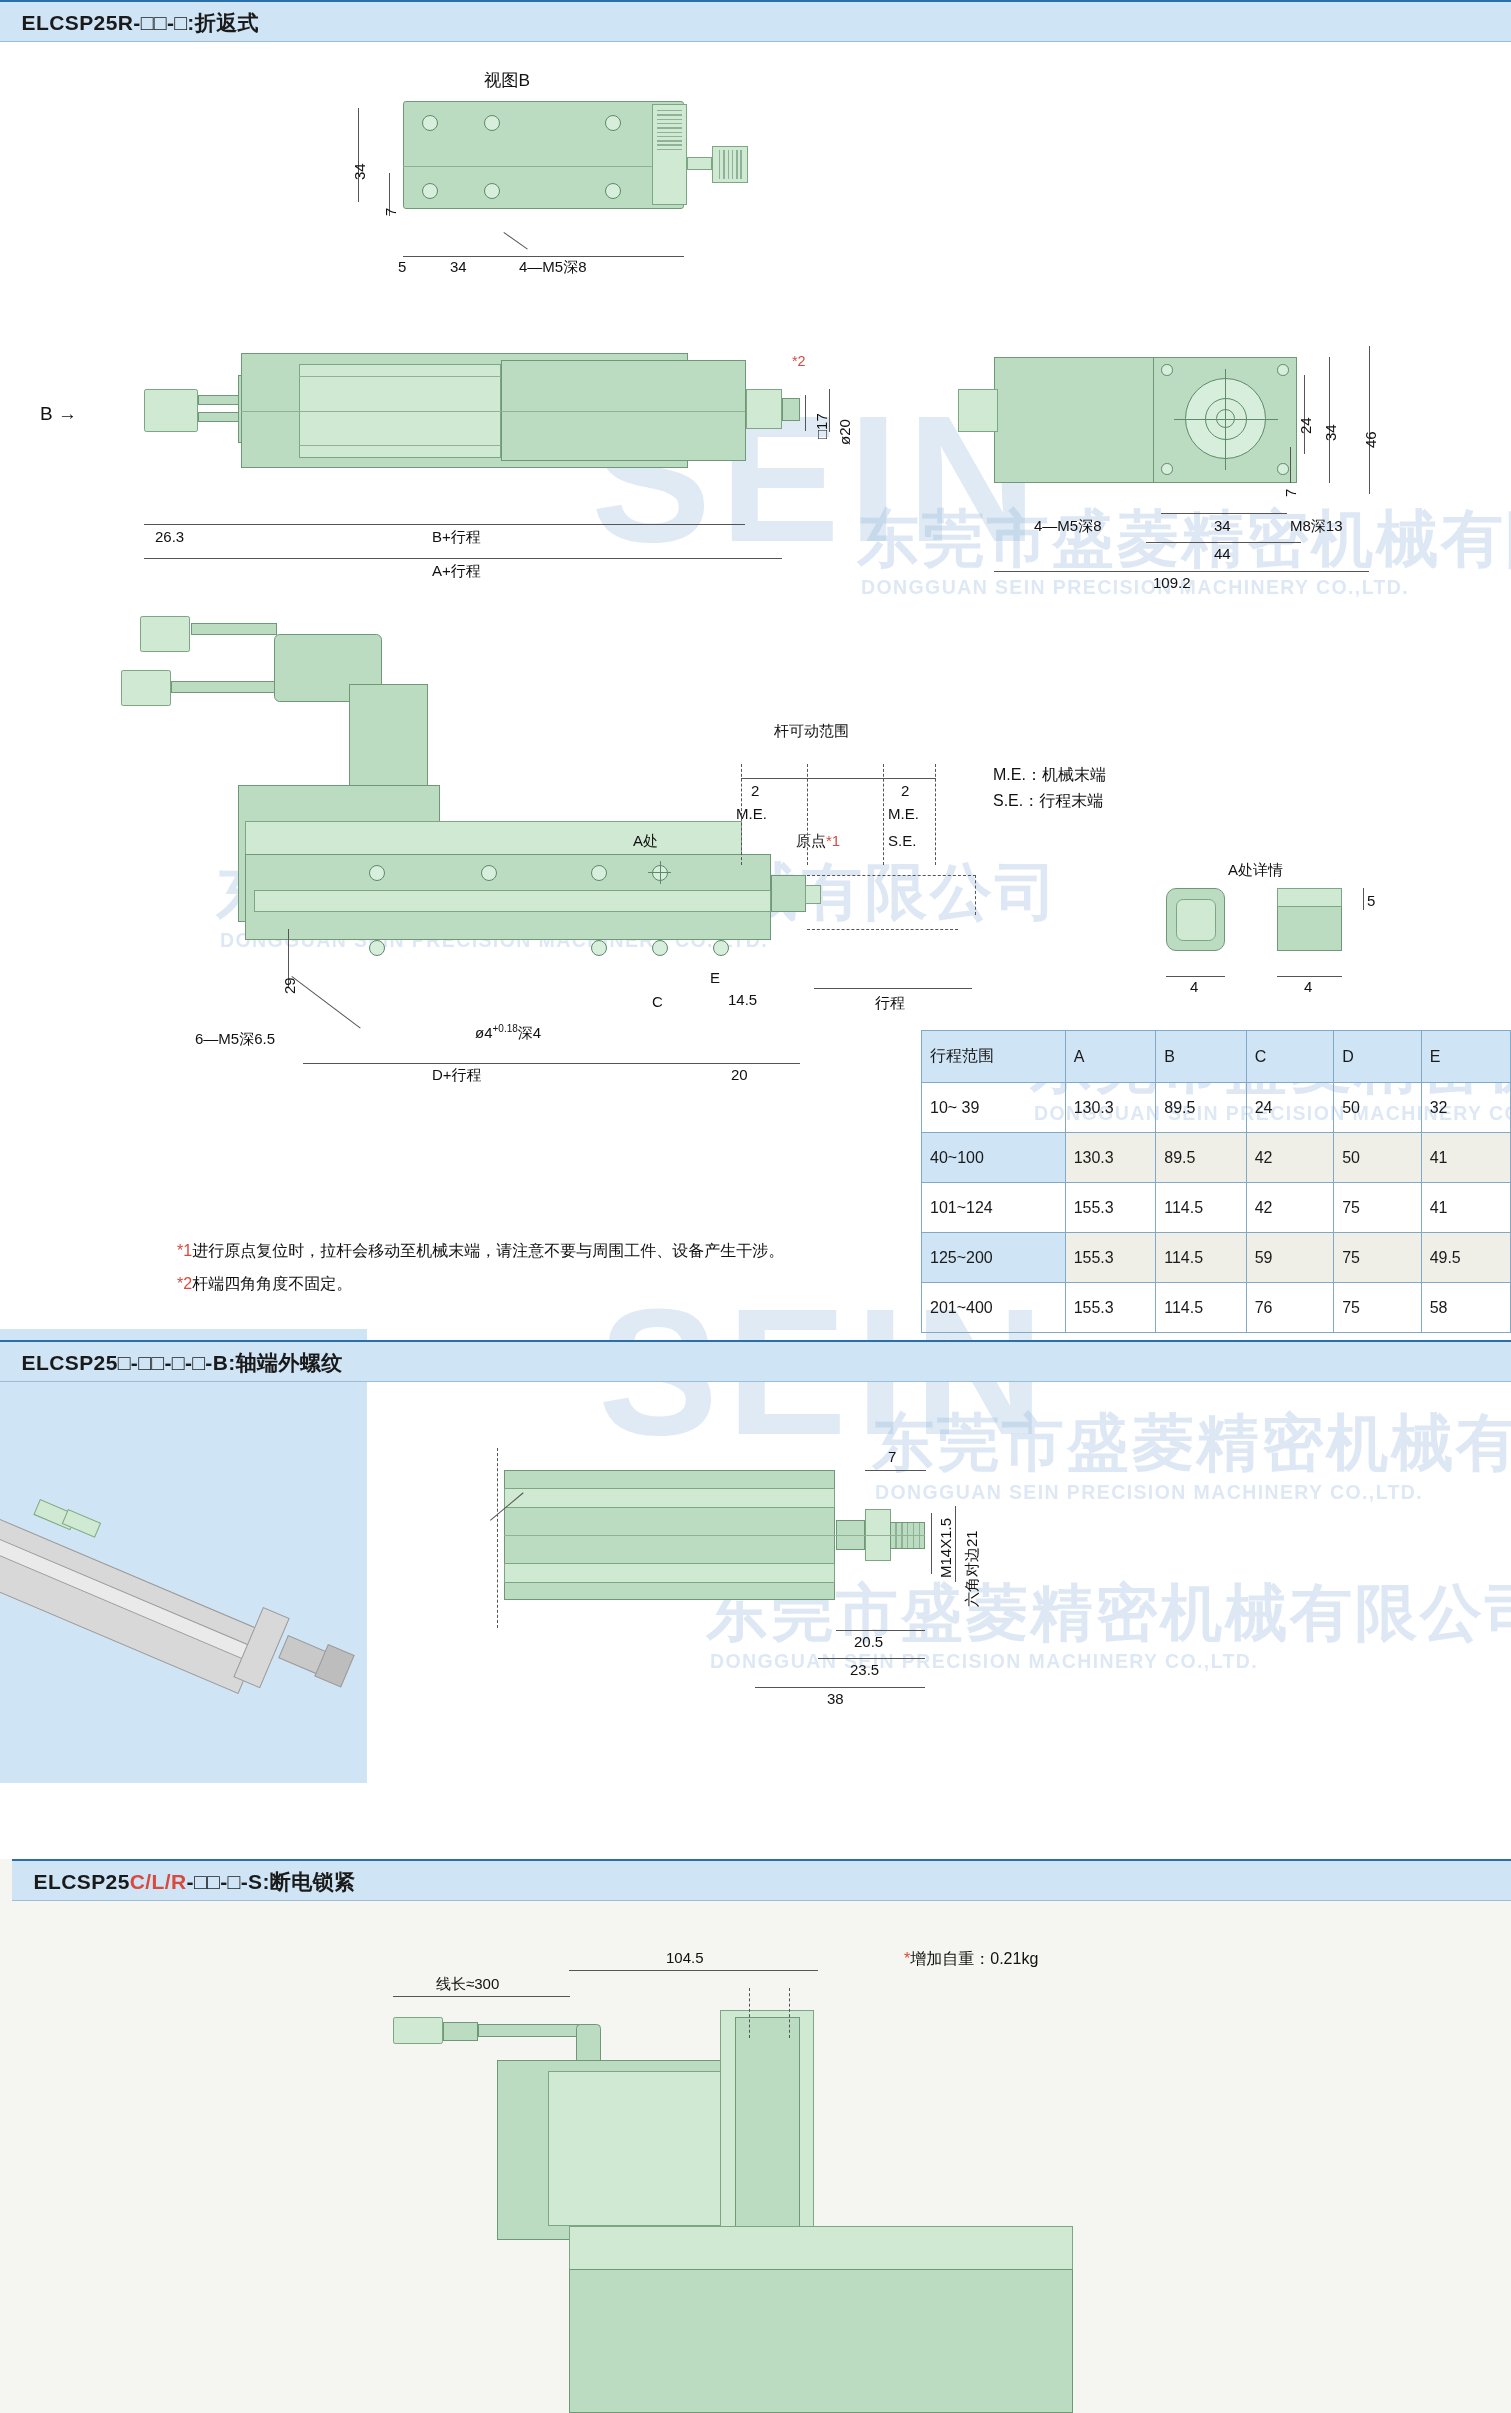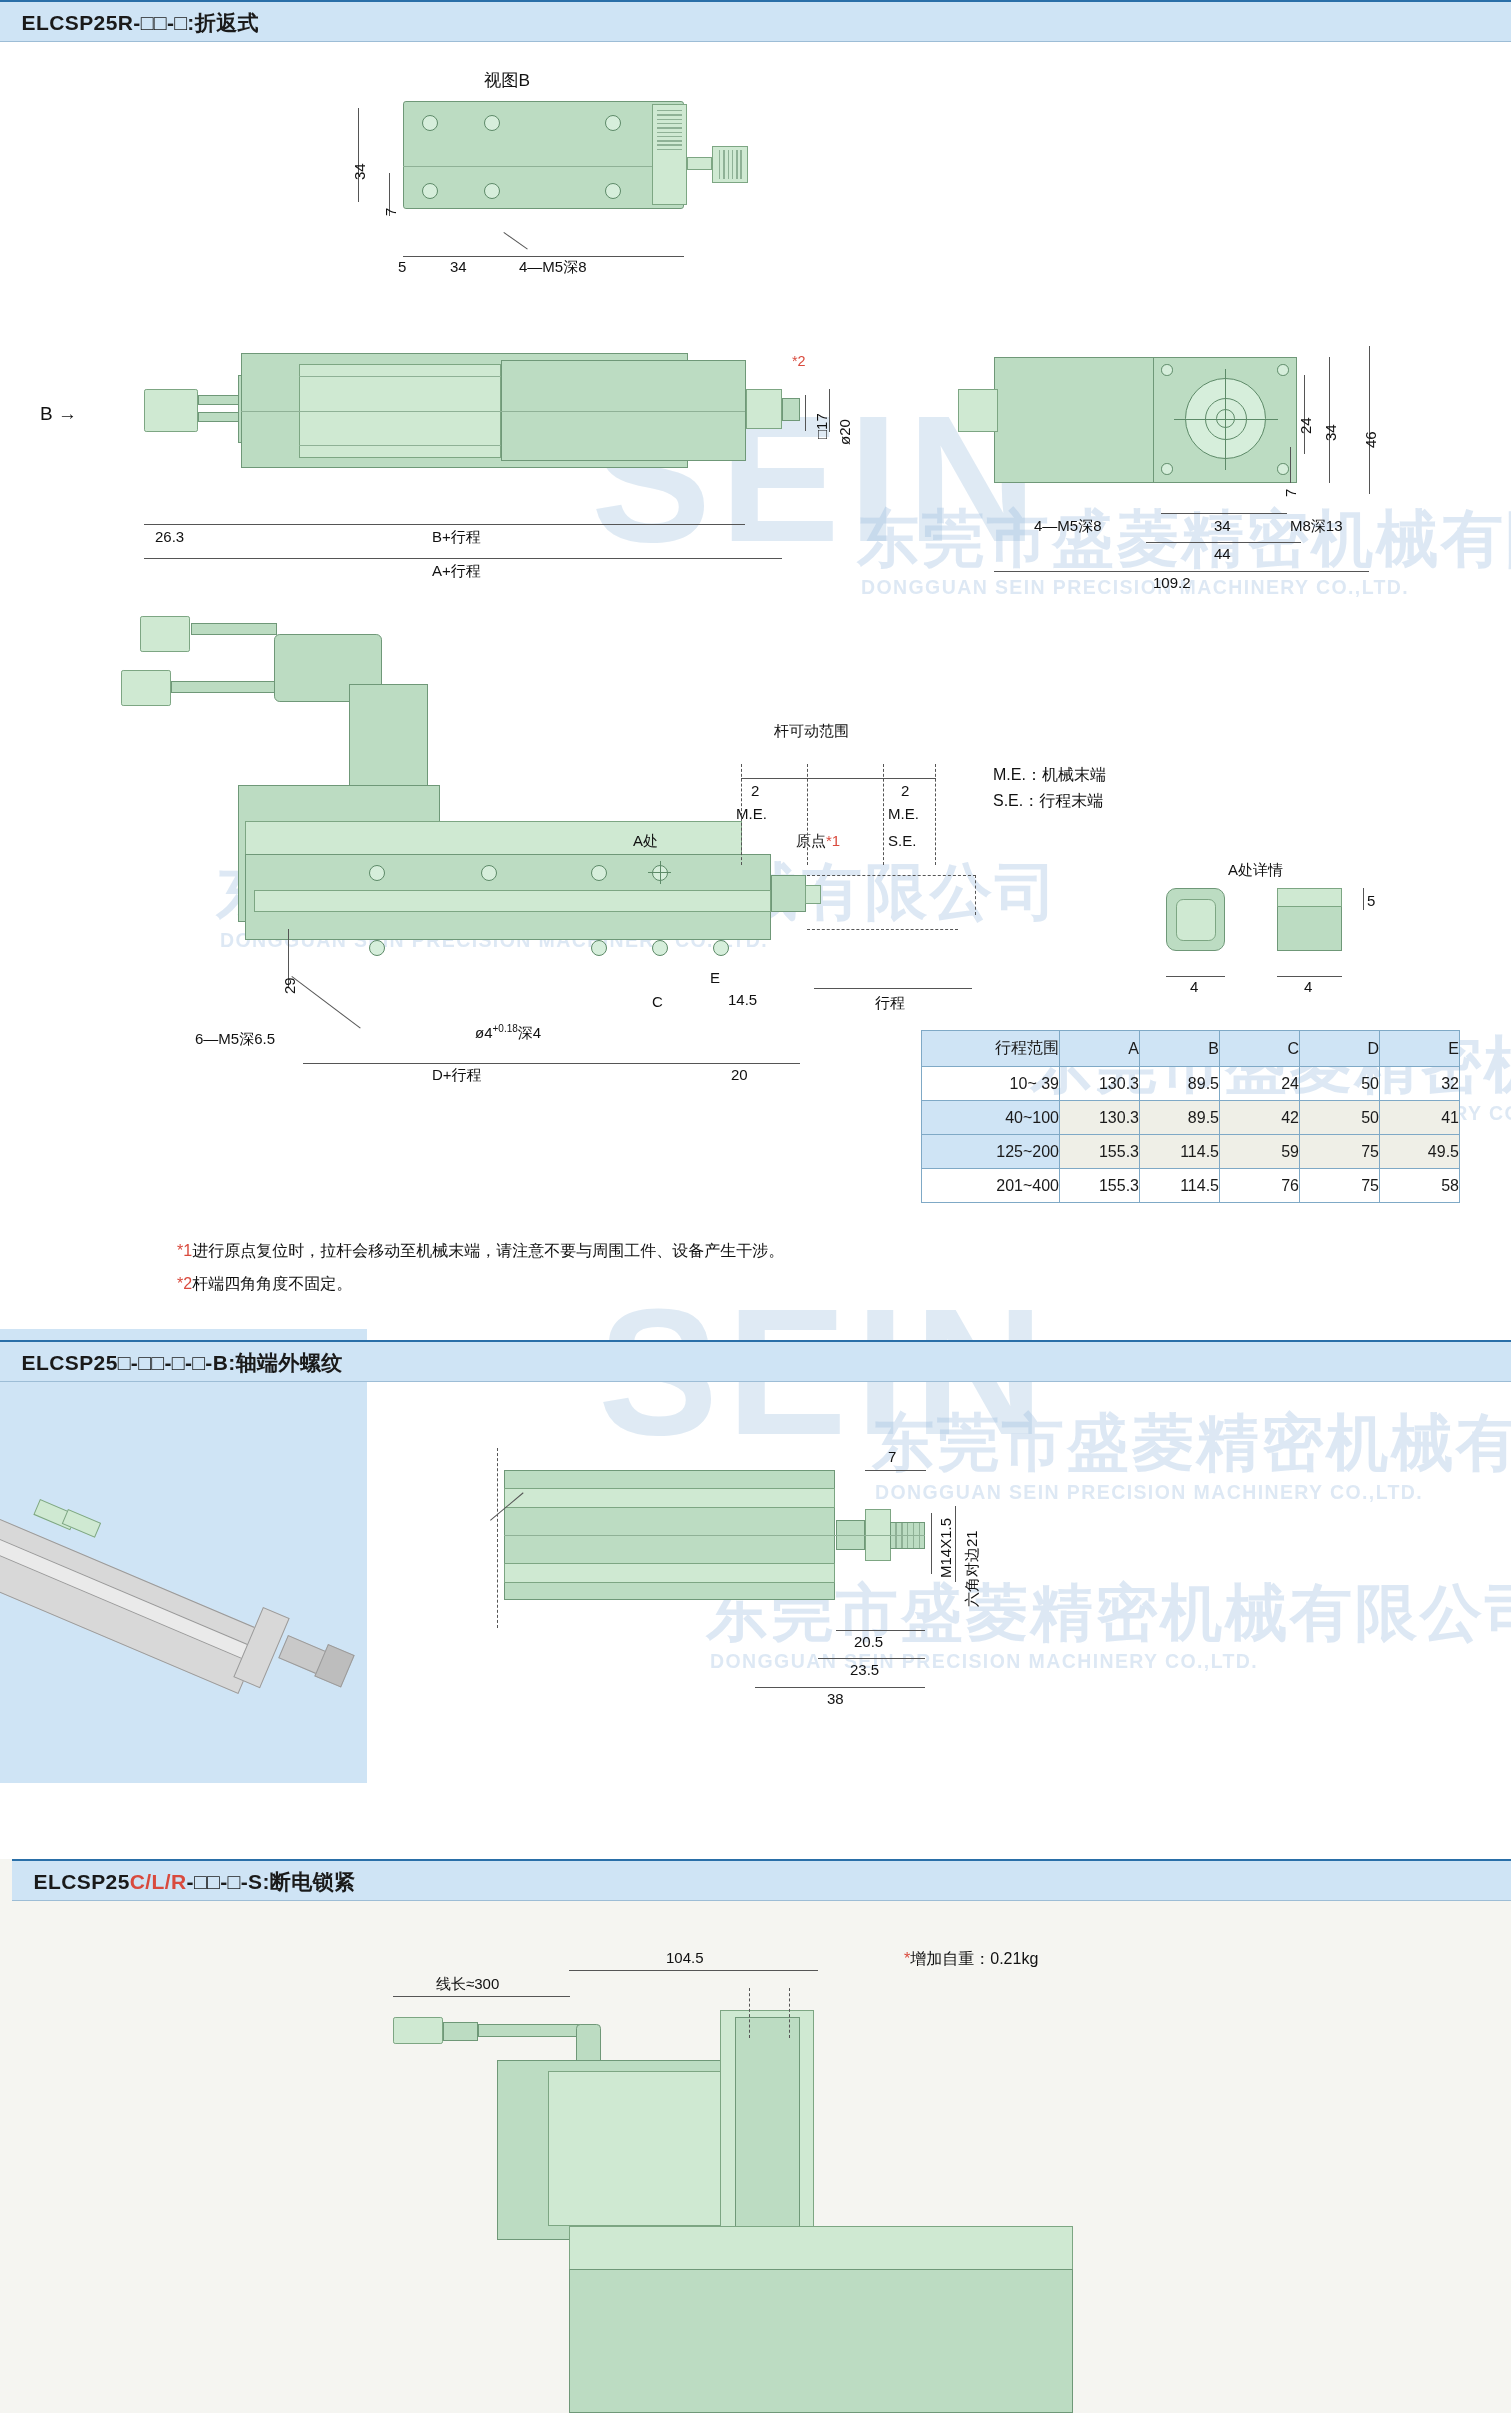--- a/index.html
+++ b/index.html
@@ -29,21 +29,21 @@
   .dim-v{position:absolute;font-size:15px;color:#111;white-space:nowrap;transform-origin:left top;transform:rotate(-90deg);}
   .note{position:absolute;font-size:16px;color:#111;white-space:nowrap;}
   .note-red{color:#d94a3d;}
   .cap{position:absolute;font-size:17.3px;color:#111;white-space:nowrap;}
   .hole{position:absolute;border:1.1px solid #5d8a68;border-radius:50%;background:#d6eedb;box-sizing:border-box;}
   .crossh{position:absolute;height:0;border-top:0.7px solid #5d8a68;}
   .crossv{position:absolute;width:0;border-left:0.7px solid #5d8a68;}
 
   
   table{border-collapse:collapse;position:absolute;font-size:16px;}
-  table td,table th{border:0.7px solid #7fa9c6;text-align:right;font-weight:normal;padding:0;}
+  table td,table th{border:0.7px solid #7fa9c6;text-align:left;font-weight:normal;padding:8px;}
   .t-head{background:#cfe4f5;}
   .t-alt{background:#efefe7;}
   .t-blue{background:#cfe4f5;}
 </style>
 </head>
 <body>
 
 <div class="page">
 
   <div class="wm wm-big" style="left:591px;top:375px;">SEIN</div>
@@ -253,20 +253,28 @@
         </tr>
         <tr>
           <td class="t-blue" style="height:33px;">40~100</td>
           <td class="t-alt" style="height:33px;">130.3</td>
           <td class="t-alt" style="height:33px;">89.5</td>
           <td class="t-alt" style="height:33px;">42</td>
           <td class="t-alt" style="height:33px;">50</td>
           <td class="t-alt" style="height:33px;">41</td>
         </tr>
         <tr>
+          <td class="" style="height:33px;">101~124</td>
+          <td class="" style="height:33px;">155.3</td>
+          <td class="" style="height:33px;">114.5</td>
+          <td class="" style="height:33px;">42</td>
+          <td class="" style="height:33px;">75</td>
+          <td class="" style="height:33px;">41</td>
+        </tr>
+        <tr>
           <td class="t-blue" style="height:33px;">125~200</td>
           <td class="t-alt" style="height:33px;">155.3</td>
           <td class="t-alt" style="height:33px;">114.5</td>
           <td class="t-alt" style="height:33px;">59</td>
           <td class="t-alt" style="height:33px;">75</td>
           <td class="t-alt" style="height:33px;">49.5</td>
         </tr>
         <tr>
           <td class="" style="height:33px;">201~400</td>
           <td class="" style="height:33px;">155.3</td>

